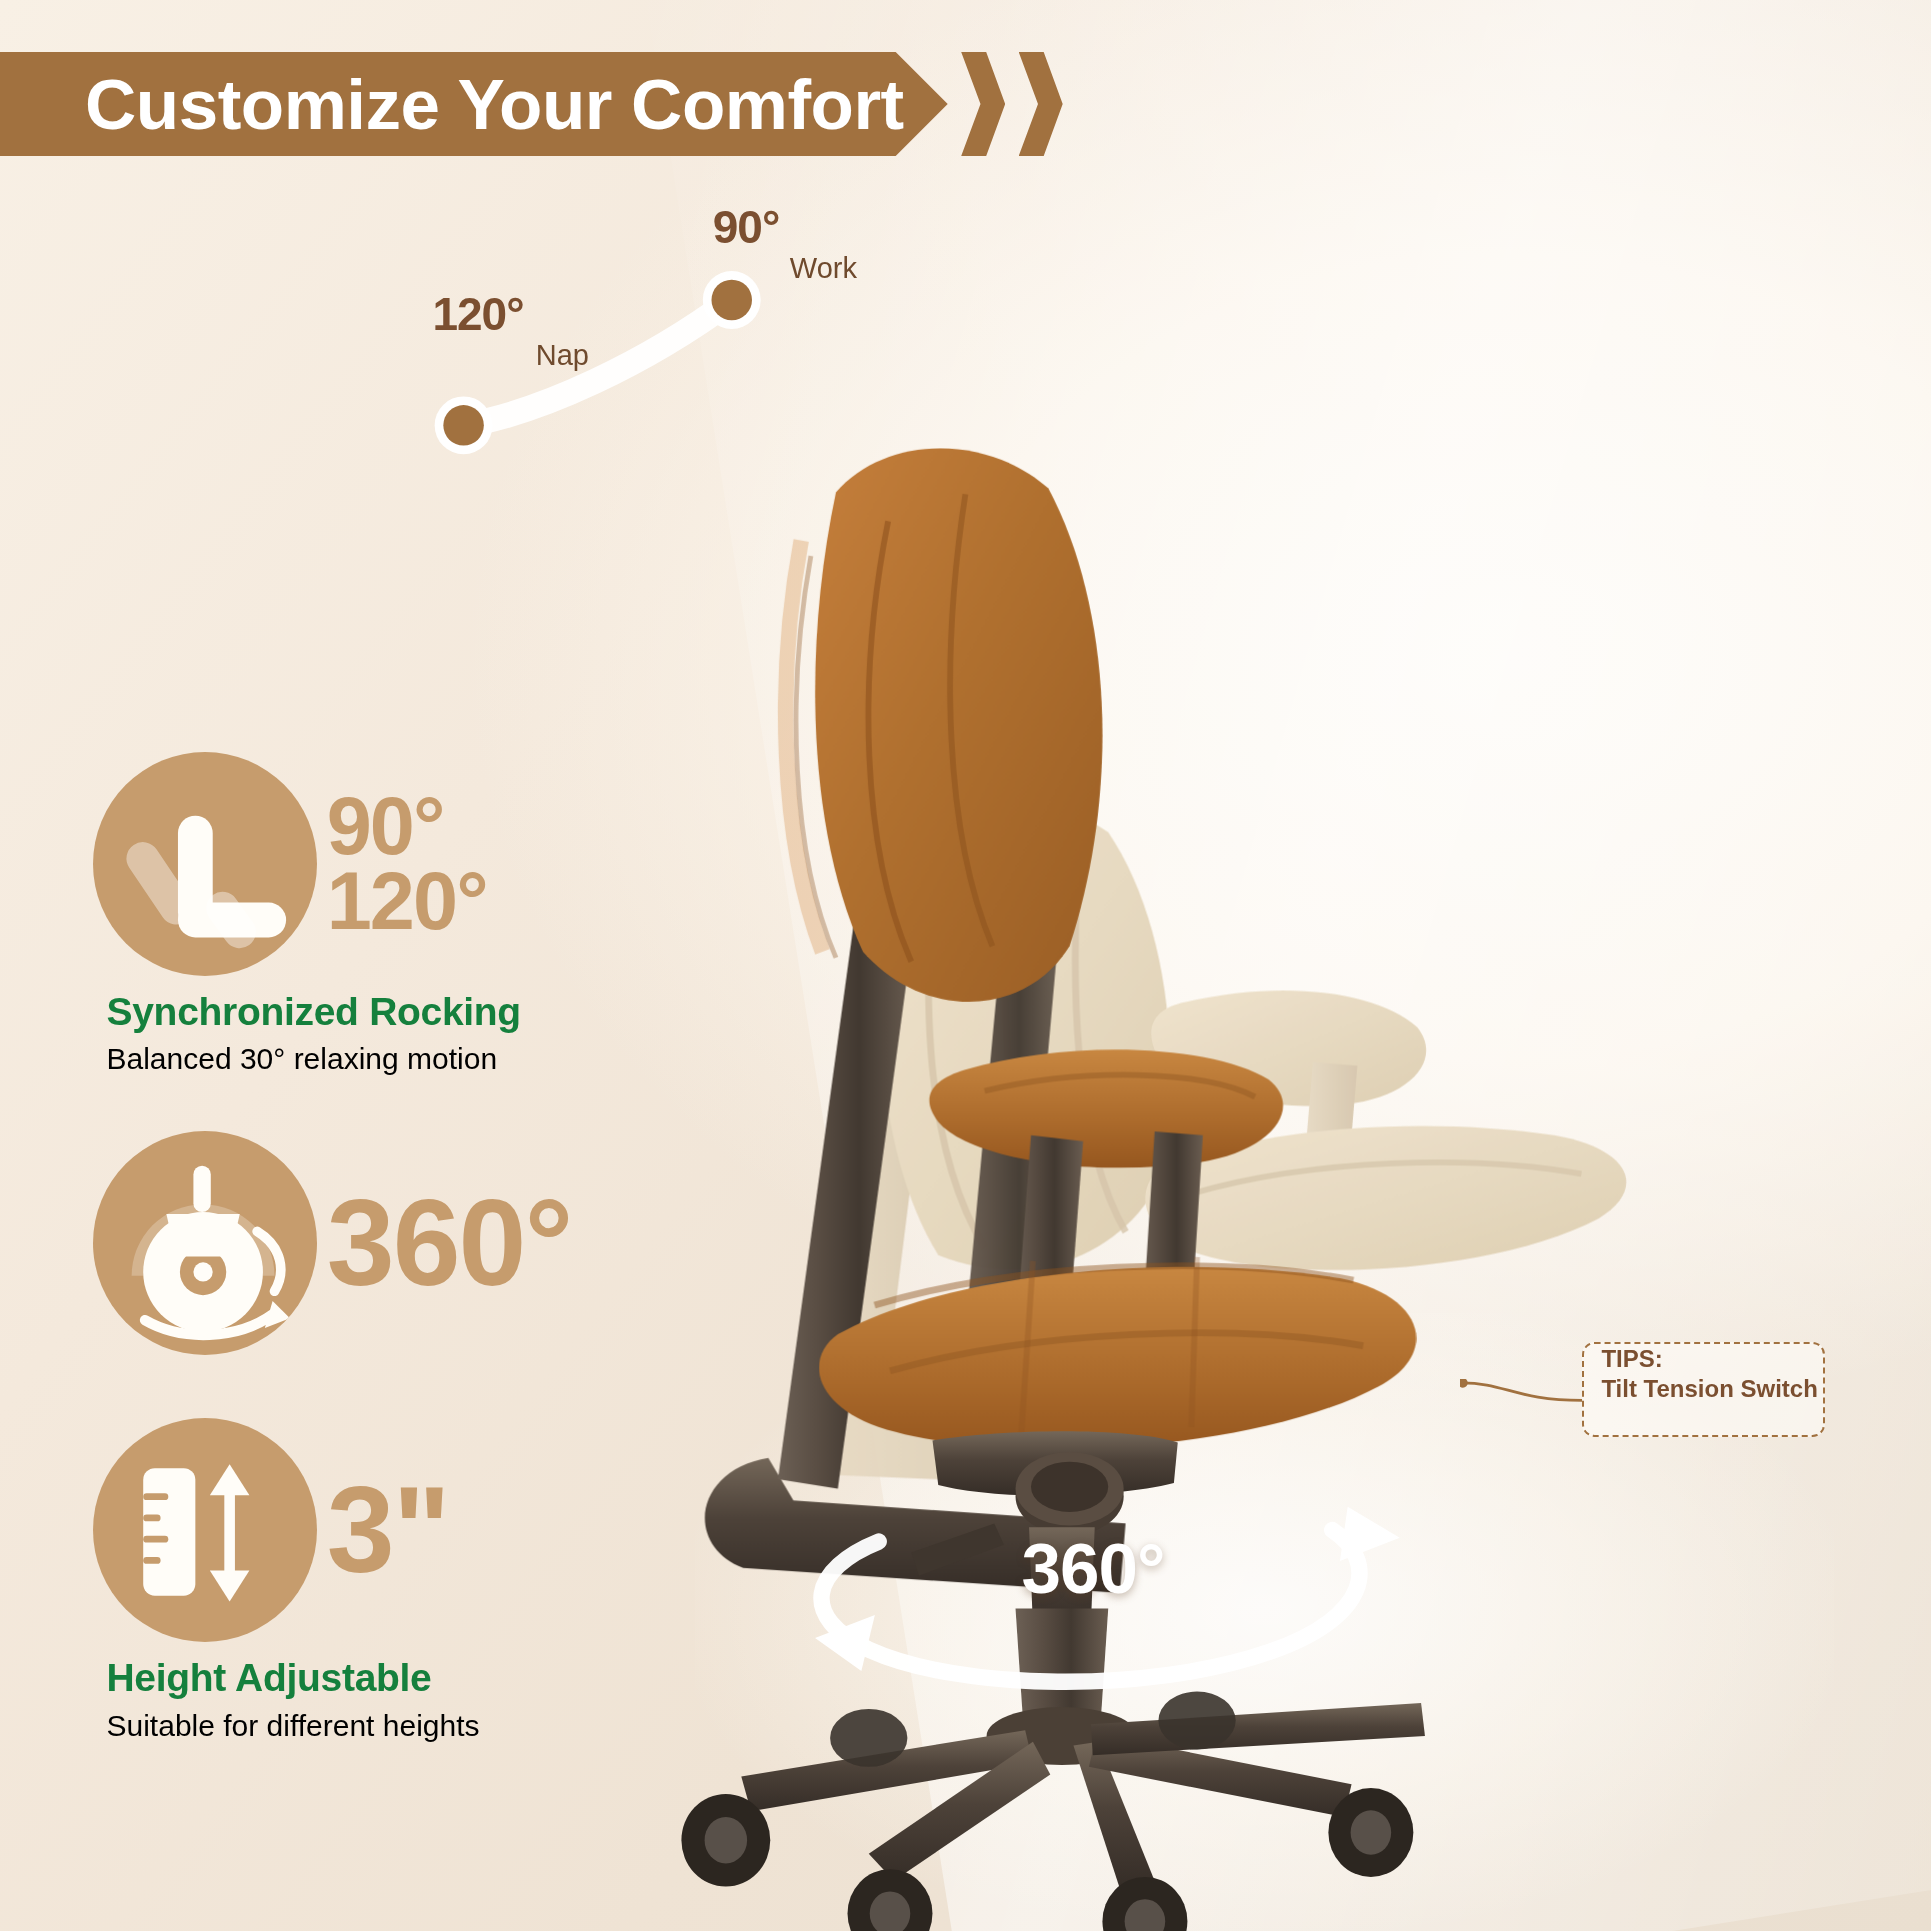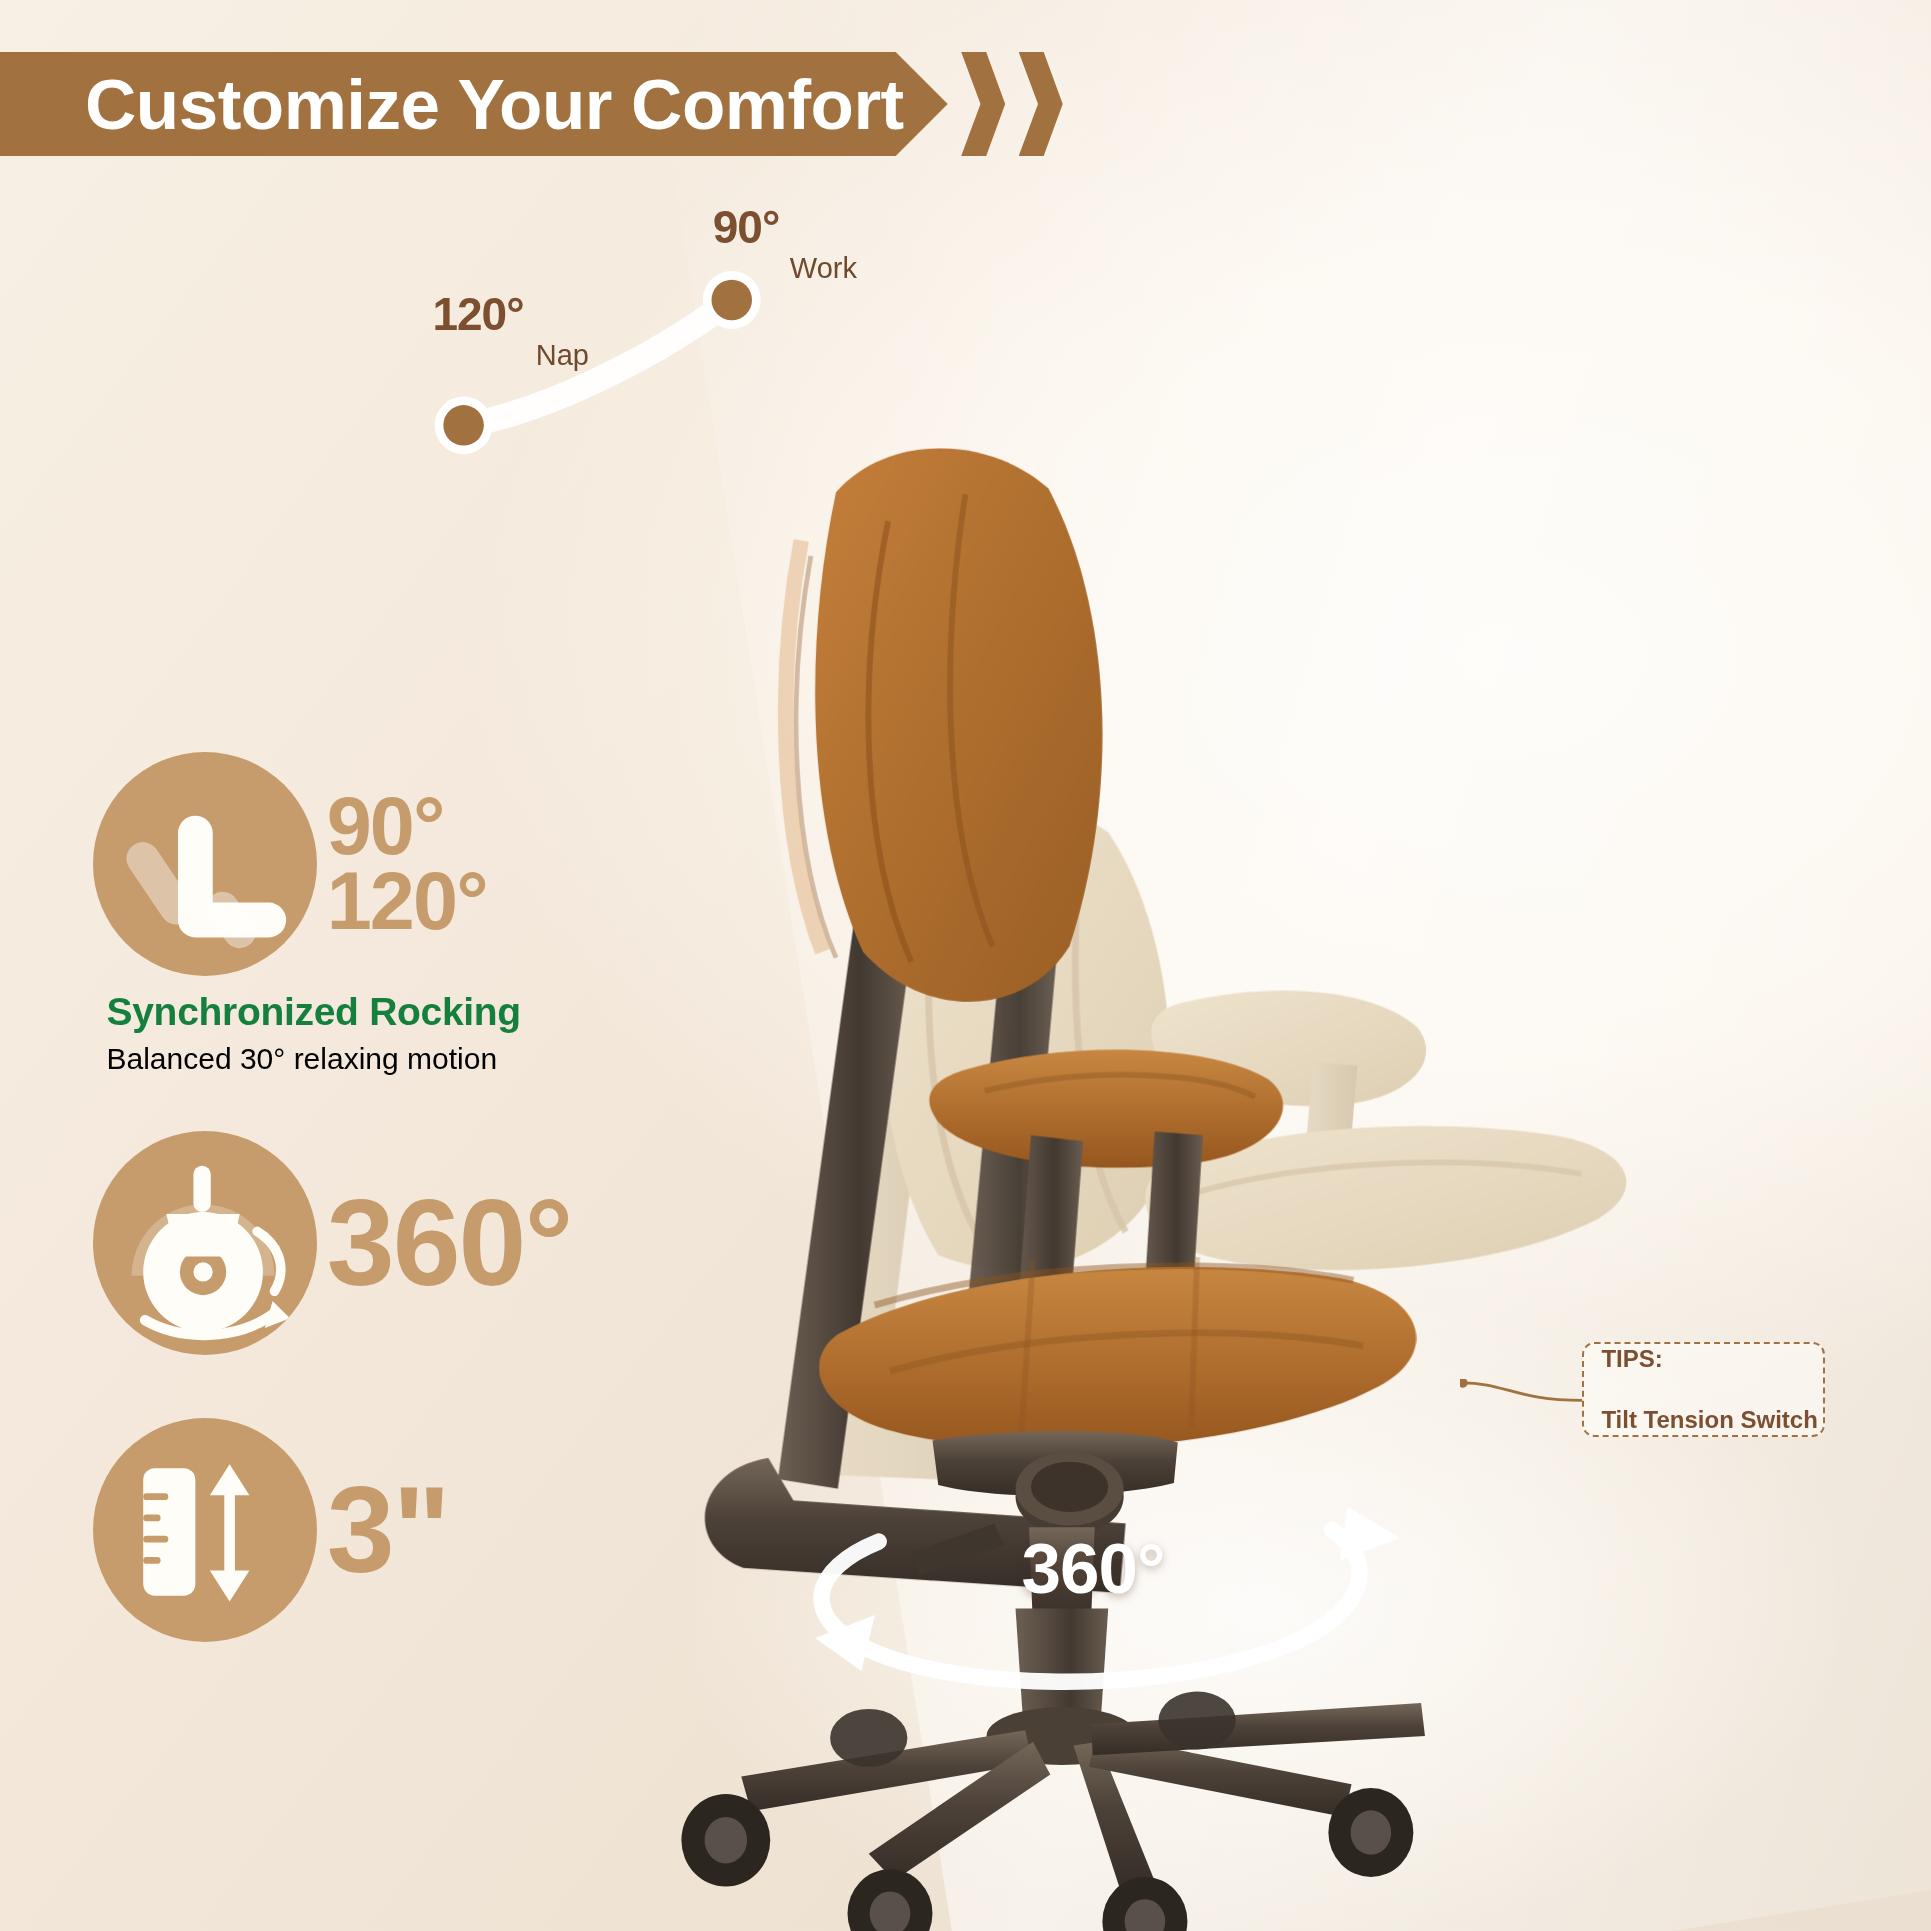--- a/index.html
+++ b/index.html
@@ -117,21 +117,21 @@
   
   #tips-callout {
     position: absolute;
     left: 1582px; top: 1342px;
     width: 243px; height: 95px;
     border: 2.9px dashed #a1713f;
     border-radius: 12.6px;
     background: rgba(255,253,249,.55);
     display: flex;
     flex-direction: column;
-    justify-content: space-between;
+    justify-content: flex-start;
     padding-left: 17.4px;
   }
   #tips-callout div {
     color: #7b4f30;
     font-size: 24px;
     font-weight: bold;
     line-height: 1.26;
   }
   #tips-leader {
     position: absolute;
@@ -414,16 +414,20 @@
           <rect x="52" y="144" width="18" height="7" rx="3.5" fill="#c69c6d"></rect>
           <rect x="136" y="74" width="11" height="90" rx="5.5" fill="#fffdf8"></rect>
           <polygon points="141.5,48 162,80 121,80" fill="#fffdf8"></polygon>
           <polygon points="141.5,190 162,158 121,158" fill="#fffdf8"></polygon>
         </svg>
       </div>
       <div class="fvalue inch">
         <div>3"</div>
       </div>
     </div>
+    <div class="feature-text">
+      <div class="ftitle">Height Adjustable</div>
+      <div class="fdesc">Suitable for different heights</div>
+    </div>
   </div>
 
 </div>
 
 
 </body></html>

